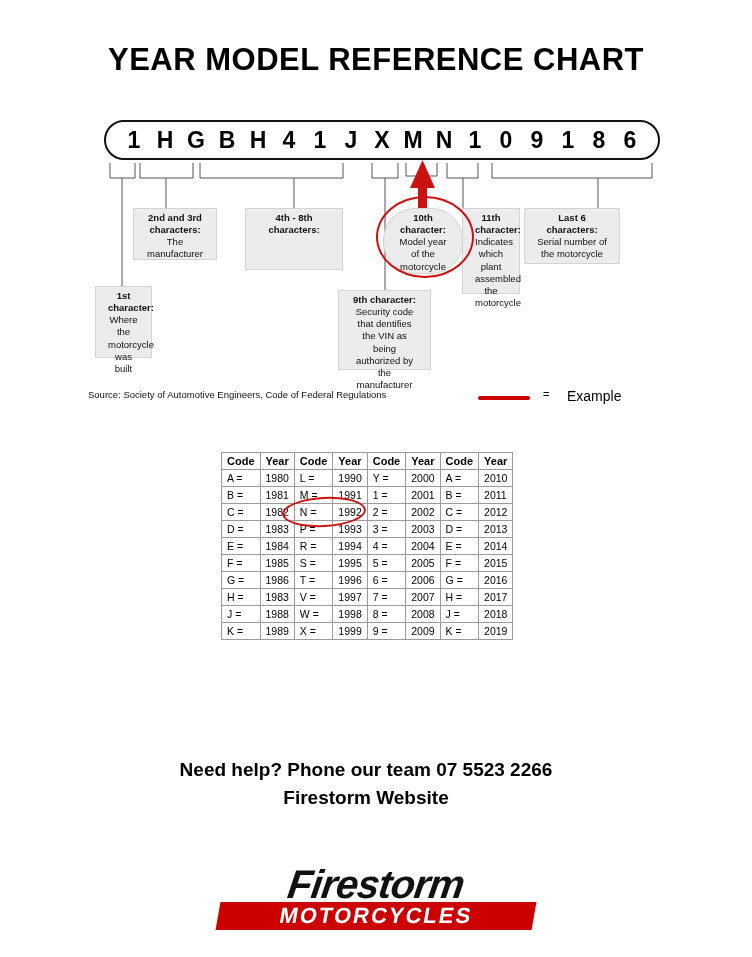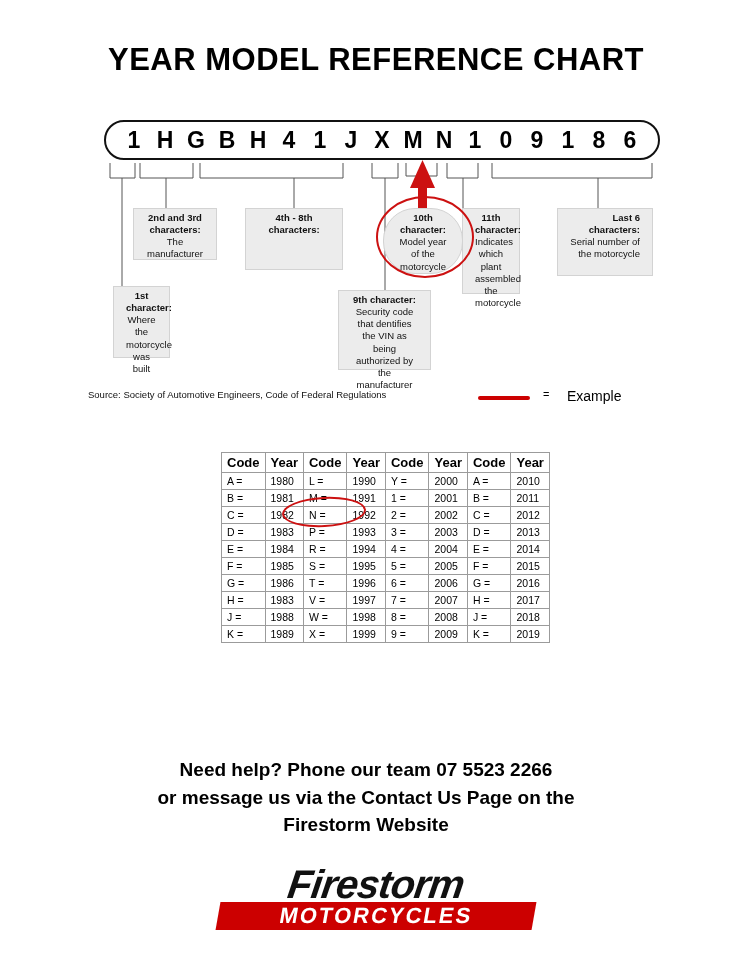--- a/index.html
+++ b/index.html
@@ -113,22 +113,22 @@
   }
   .code-table th, .code-table td {
     border: 1px solid #9b9b9b;
     padding: 2px 5px;
     height: 17px;
     box-sizing: border-box;
     background: #ffffff;
   }
   .code-table th {
     font-weight: bold;
-    text-align: right;
-    font-size: 13px;
+    text-align: left;
+    font-size: 11px;
     margin-top: 20px;
   }
   .code-table td.code { text-align: left; width: 36px; }
   .code-table td.year { text-align: left; width: 34px; }
 
   
   .circle-m {
     position: absolute;
     top: 497px;
     left: 282px;
@@ -244,21 +244,21 @@
     <path d="M492 163 L492 178 L652 178 L652 163"></path>
     <path d="M598 178 L598 208"></path>
   </g>
 
   <g>
     <rect x="418" y="185" width="9" height="38" fill="#cc1111"></rect>
     <polygon points="422.5,160 410,188 435,188" fill="#cc1111"></polygon>
   </g>
 </svg>
 
-<div class="callout" style="top:286px; left:113px; width:57px; height:72px;">
+<div class="callout" style="top:286px; left:95px; width:57px; height:72px;">
   <b>1st character:</b>
   <div>Where the motorcycle was built</div>
 </div>
 
 <div class="callout" style="top:208px; left:133px; width:84px; height:52px;">
   <b>2nd and 3rd characters:</b>
   <div>The manufacturer</div>
 </div>
 
 <div class="callout" style="top:208px; left:245px; width:98px; height:62px;">
@@ -273,21 +273,21 @@
 <div class="callout" style="top:208px; left:383px; width:80px; height:66px;border-radius:32px;">
   <b>10th character:</b>
   <div>Model year of the motorcycle</div>
 </div>
 
 <div class="callout" style="top:208px; left:462px; width:58px; height:86px;">
   <b>11th character:</b>
   <div>Indicates which plant assembled the motorcycle</div>
 </div>
 
-<div class="callout" style="top:208px; left:557px; width:96px; height:68px;text-align:right;">
+<div class="callout" style="top:208px; left:524px; width:96px; height:56px;">
   <b>Last 6 characters:</b>
   <div>Serial number of the motorcycle</div>
 </div>
 
 <div class="circle-vin"></div>
 
 <div class="source">Source:  Society of Automotive Engineers, Code of Federal Regulations</div>
 <div class="legend-dash"></div>
 <div class="legend-eq">=</div>
 <div class="legend-text">Example</div>
@@ -406,20 +406,19 @@
       <td class="code">K =</td>
       <td class="year">2019</td>
     </tr>
   </tbody>
 </table>
 
 <div class="circle-m"></div>
 
 <div class="help">
   <div>Need help?  Phone our team 07 5523 2266</div>
-  <div>or message us via the Contact Us Page on the</div>
   <div>Firestorm Website</div>
 </div>
 
 <div class="logo">
   <div class="logo-top">Firestorm</div>
   <div class="logo-bottom">MOTORCYCLES</div>
 </div>
 
 </body></html>

